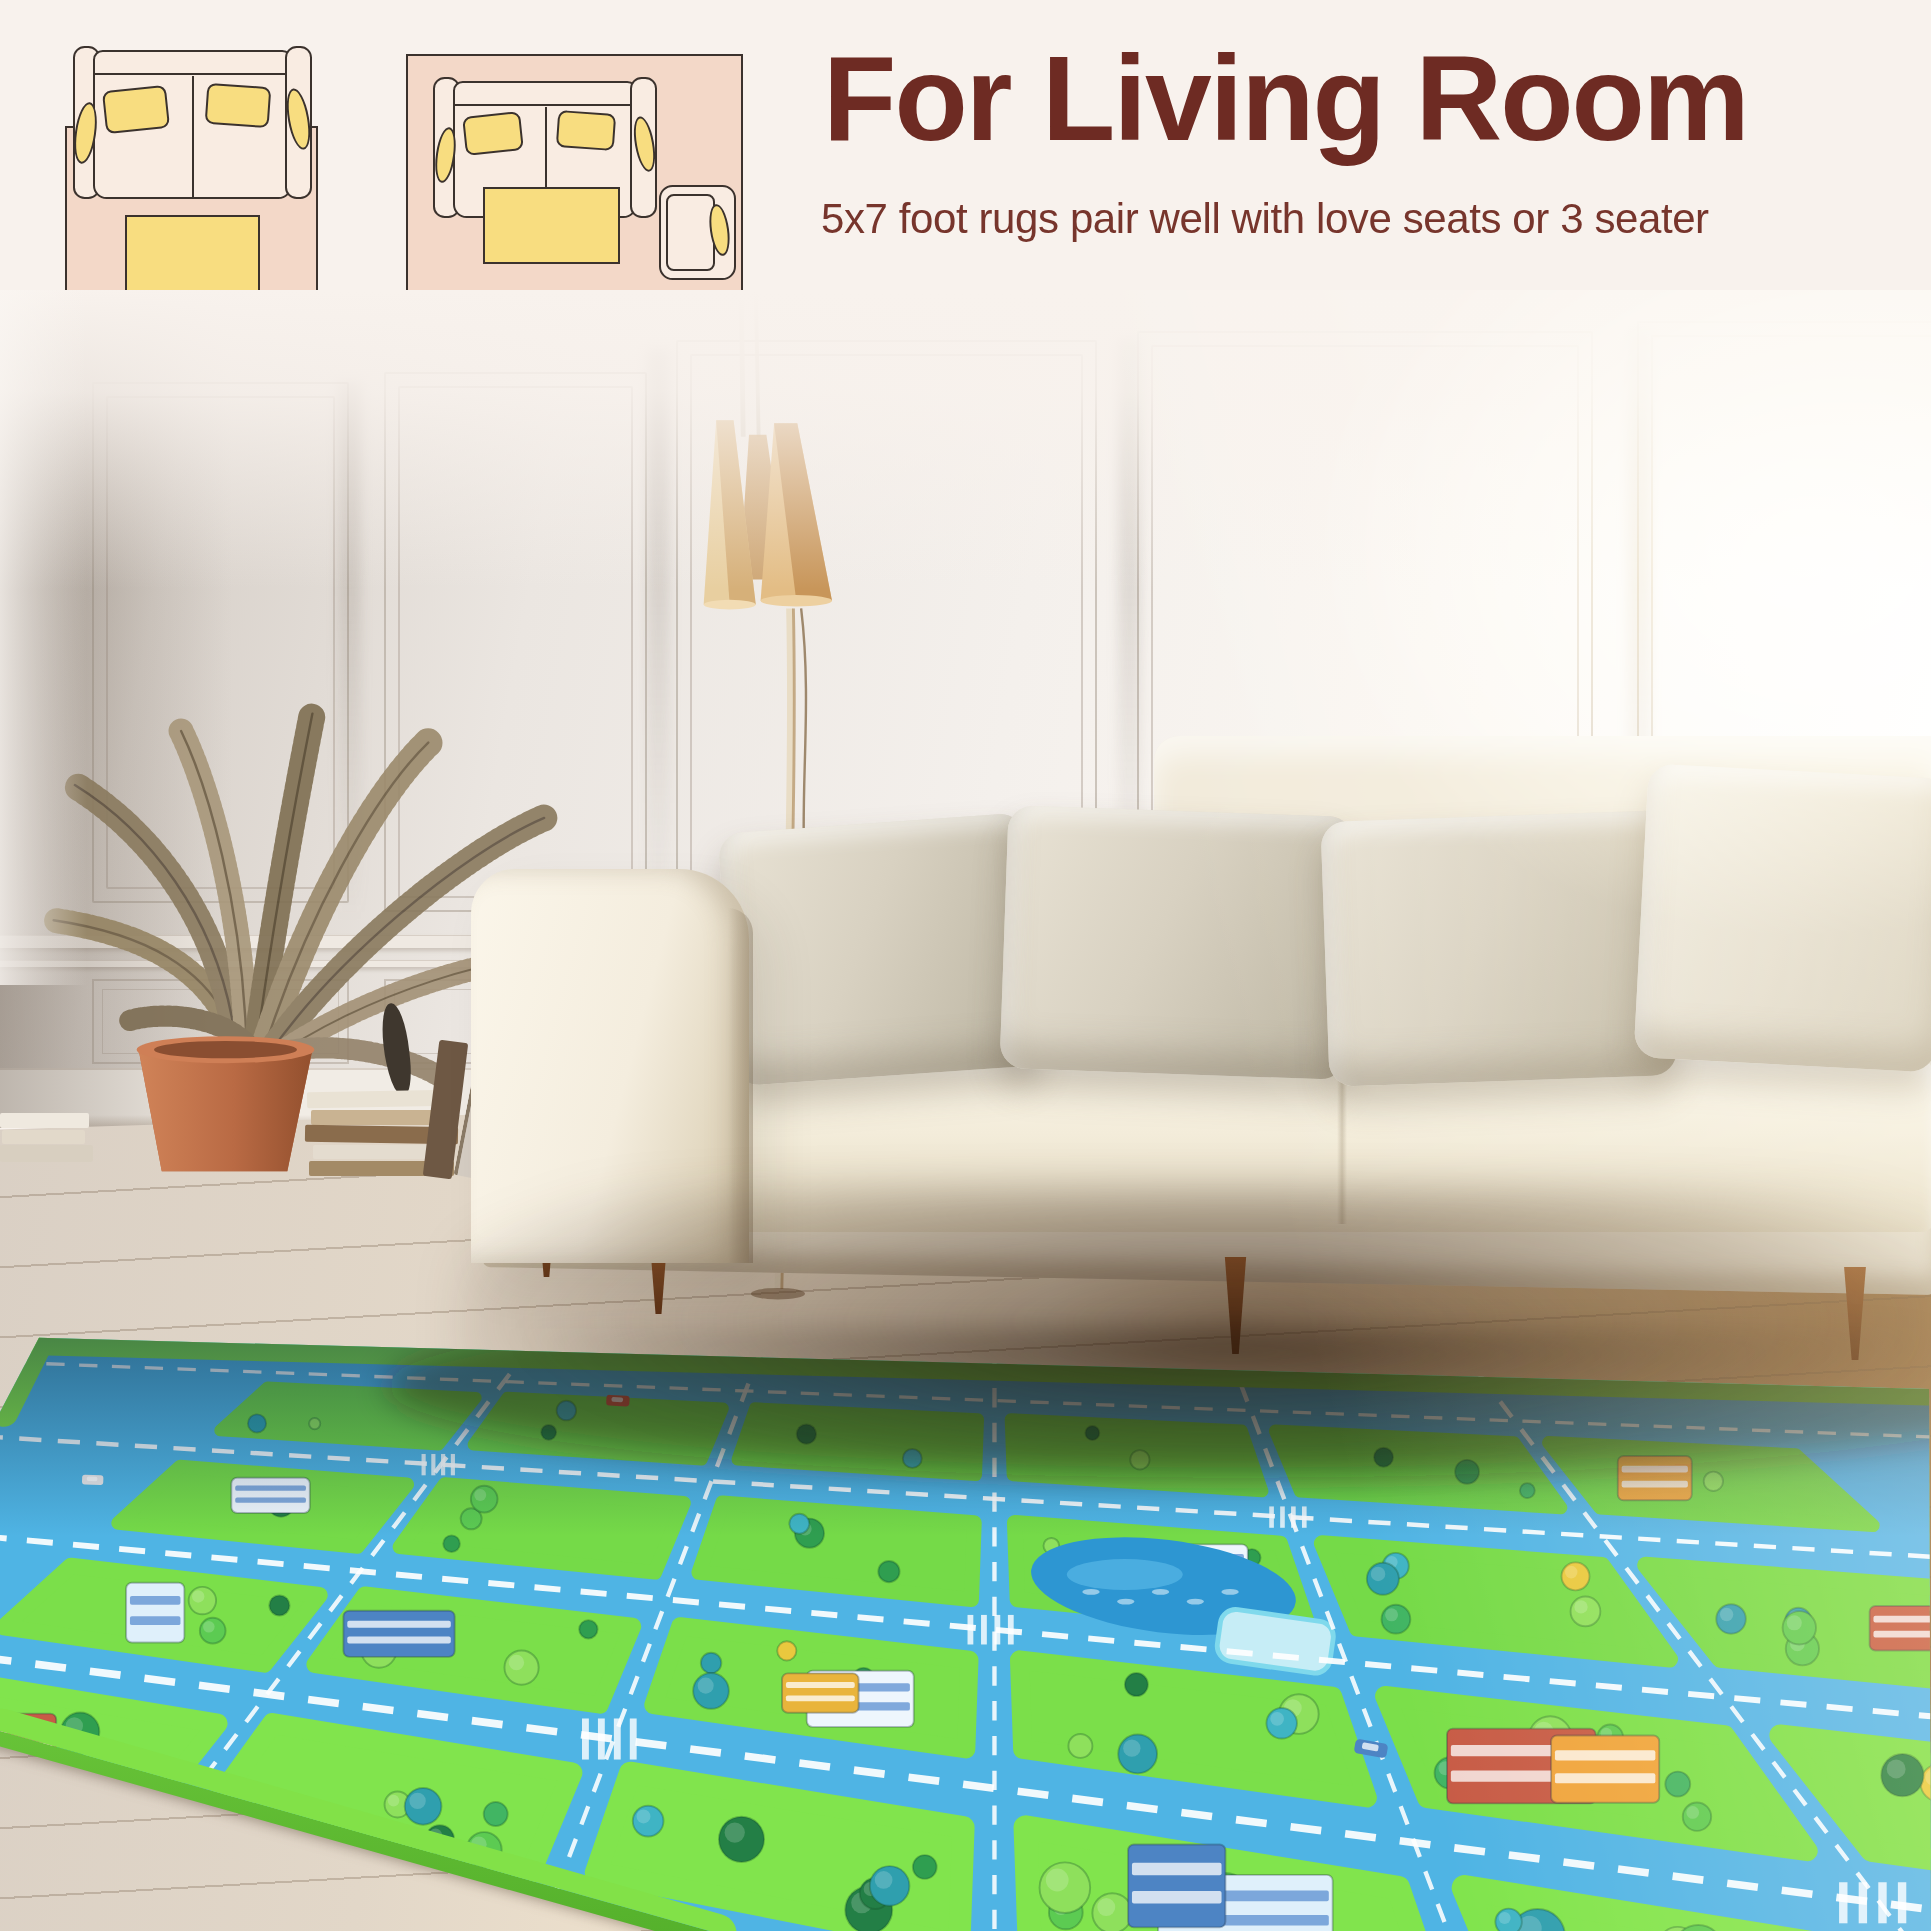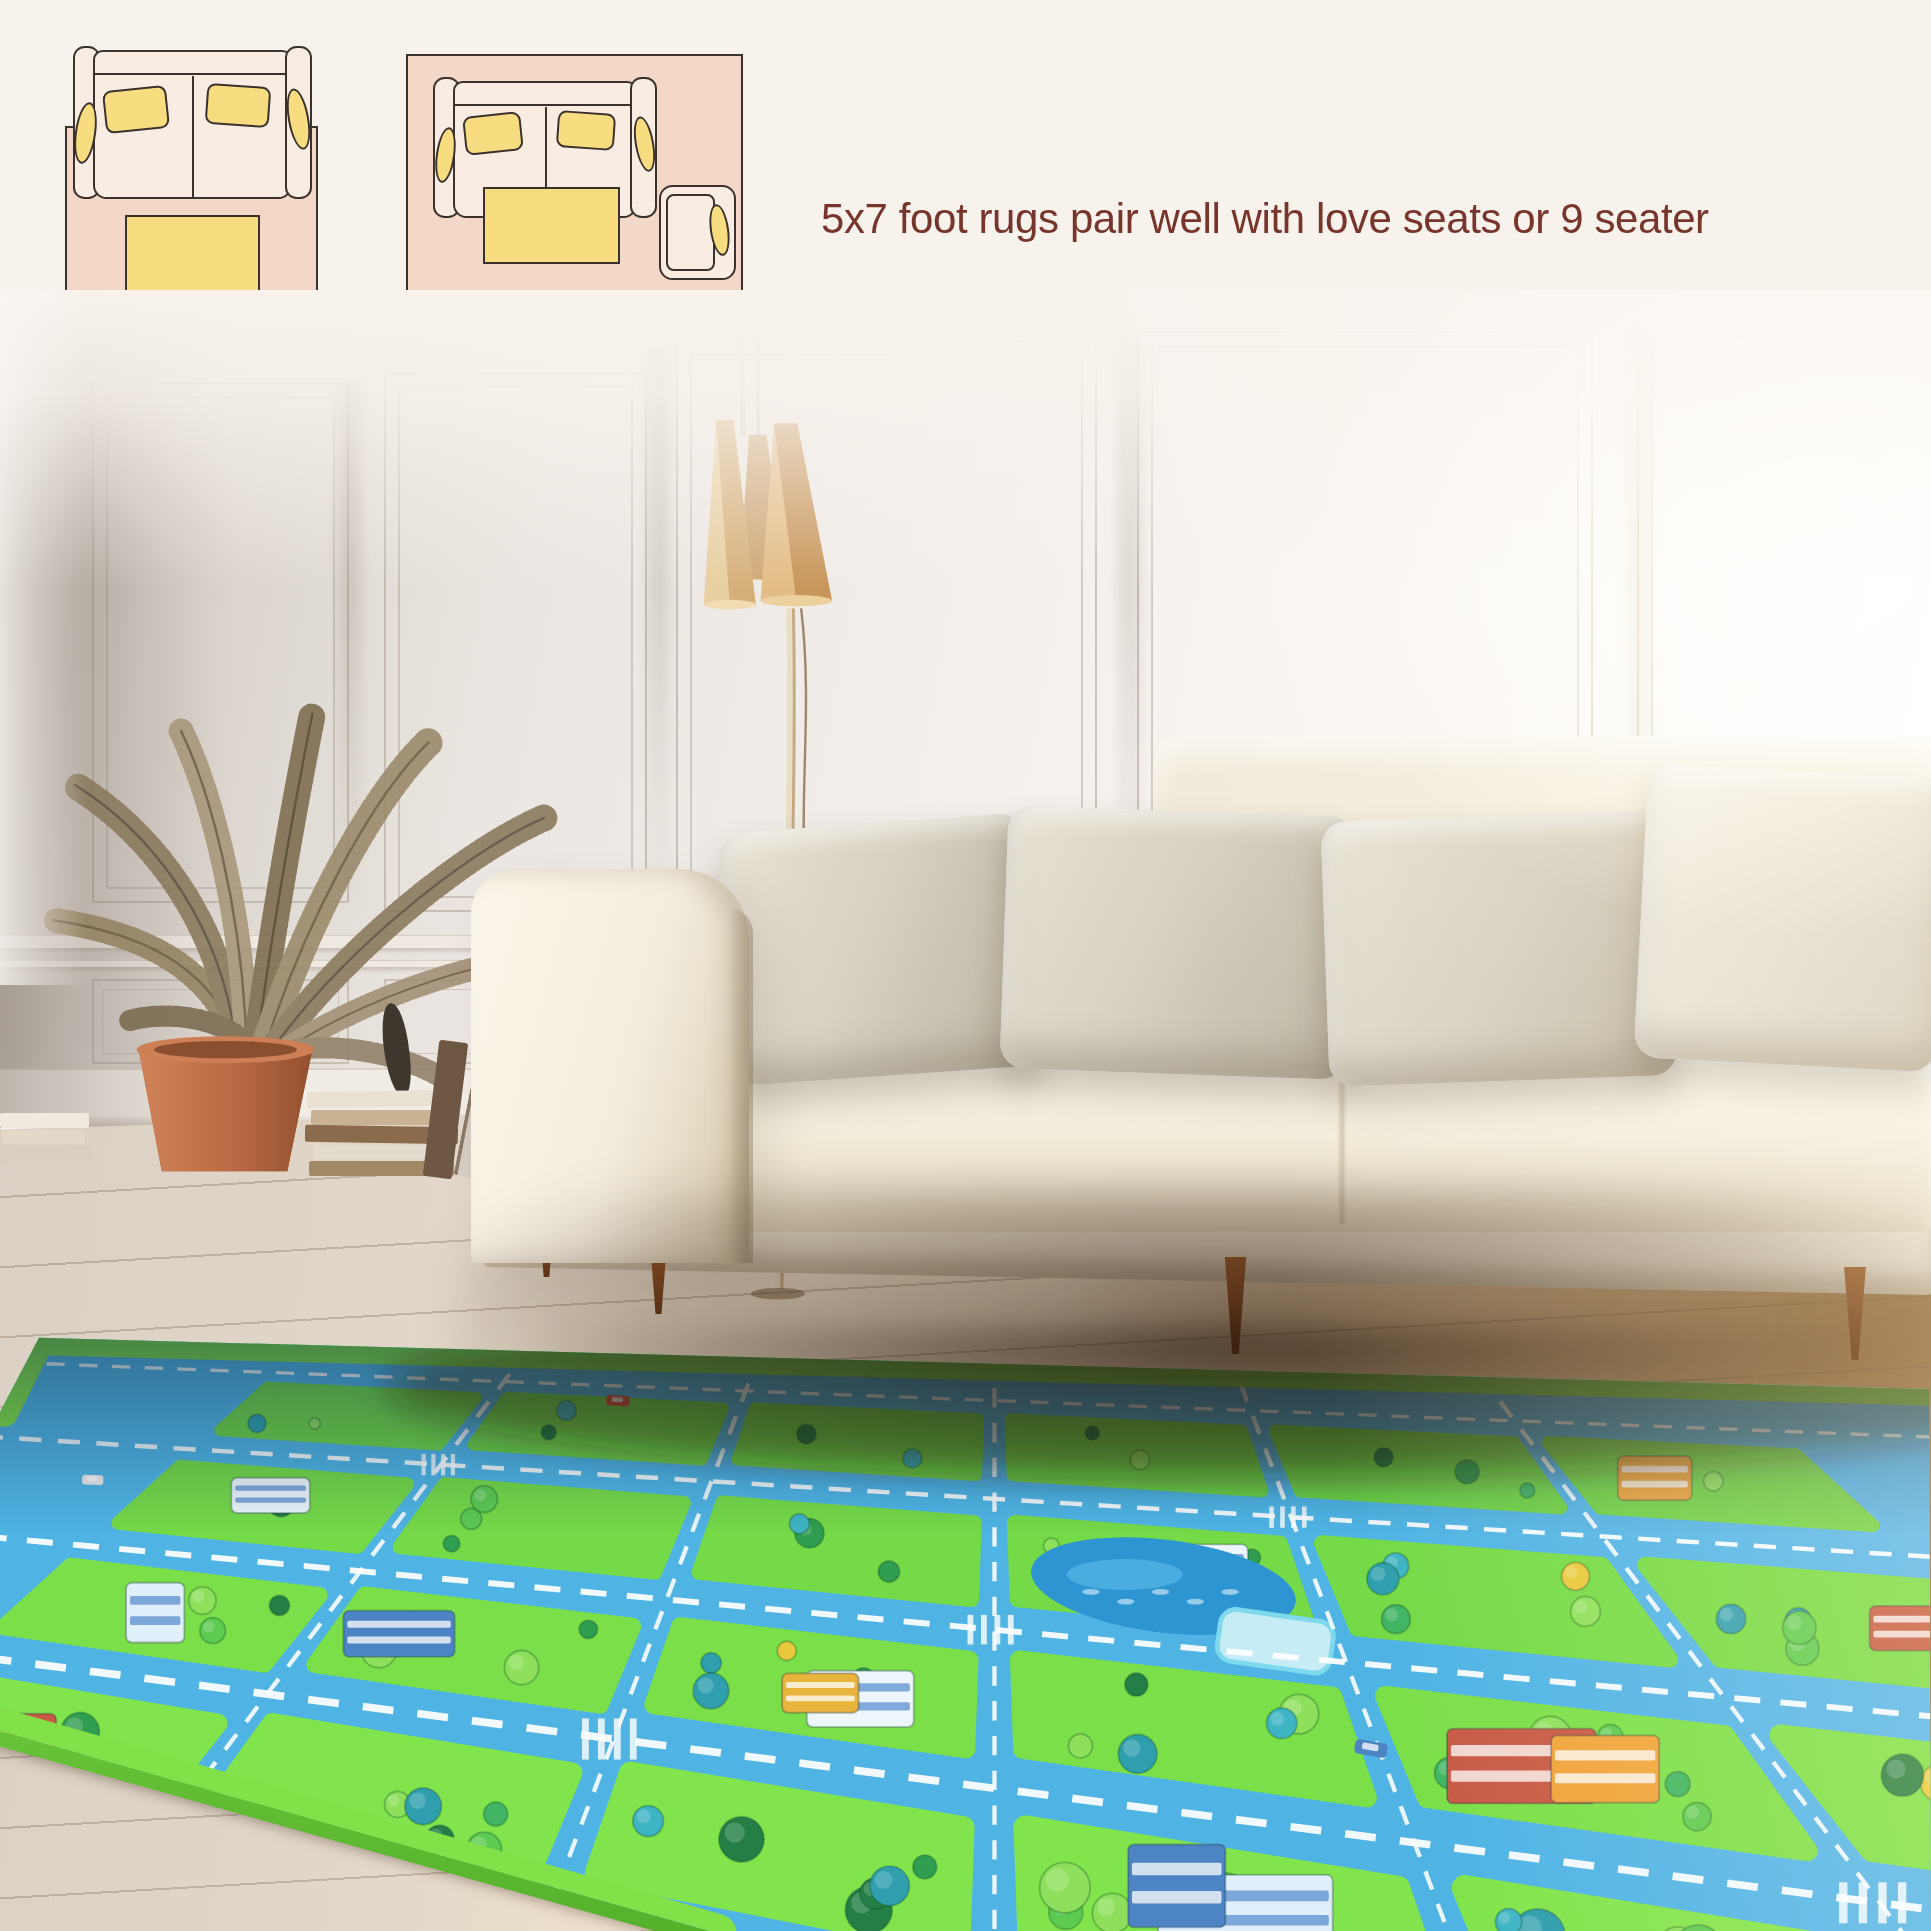--- a/index.html
+++ b/index.html
@@ -167,22 +167,23 @@
     <div class="dg-table"></div>
     <div class="dg-chair">
       <div class="dg-chair-seat"></div>
       <div class="dg-lens lc"></div>
     </div>
   </div>
 
   <div class="dg-label lab1">5x7</div>
   <div class="dg-label lab2">8x10</div>
 
+  <h1 class="headline" style="margin:0;">For Living Room</h1>
   <div class="bodycopy">
-    <span style="display:block">5x7 foot rugs pair well with love seats or 9 seater</span>
+    <span style="display:block">5x7 foot rugs pair well with love seats or 3 seater</span>
   </div>
 
   <div class="photo">
 
     <div class="wall">
       <div class="panel p1"></div>
       <div class="panel p2"></div>
       <div class="panel p3"></div>
       <div class="panel p4"></div>
       <div class="panel p5"></div>

